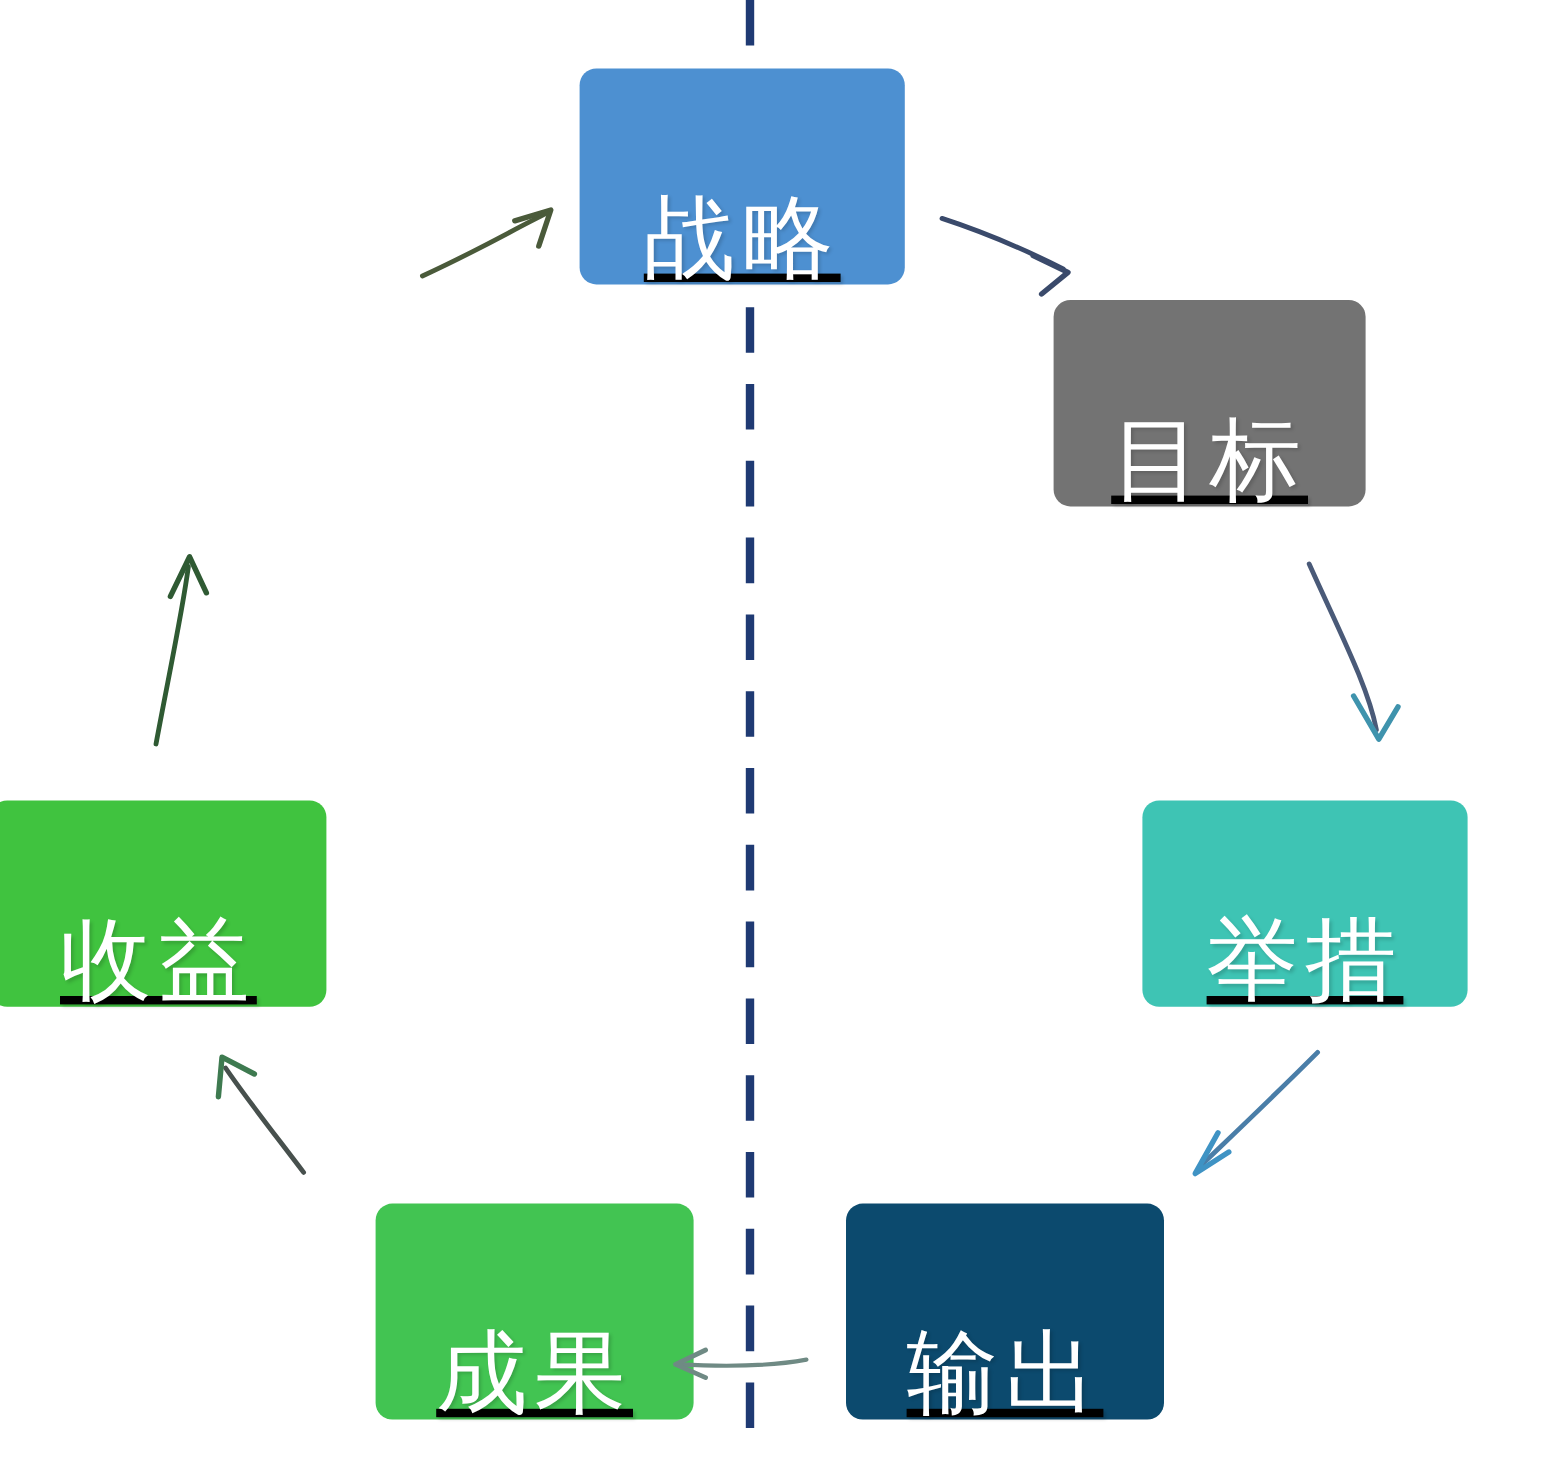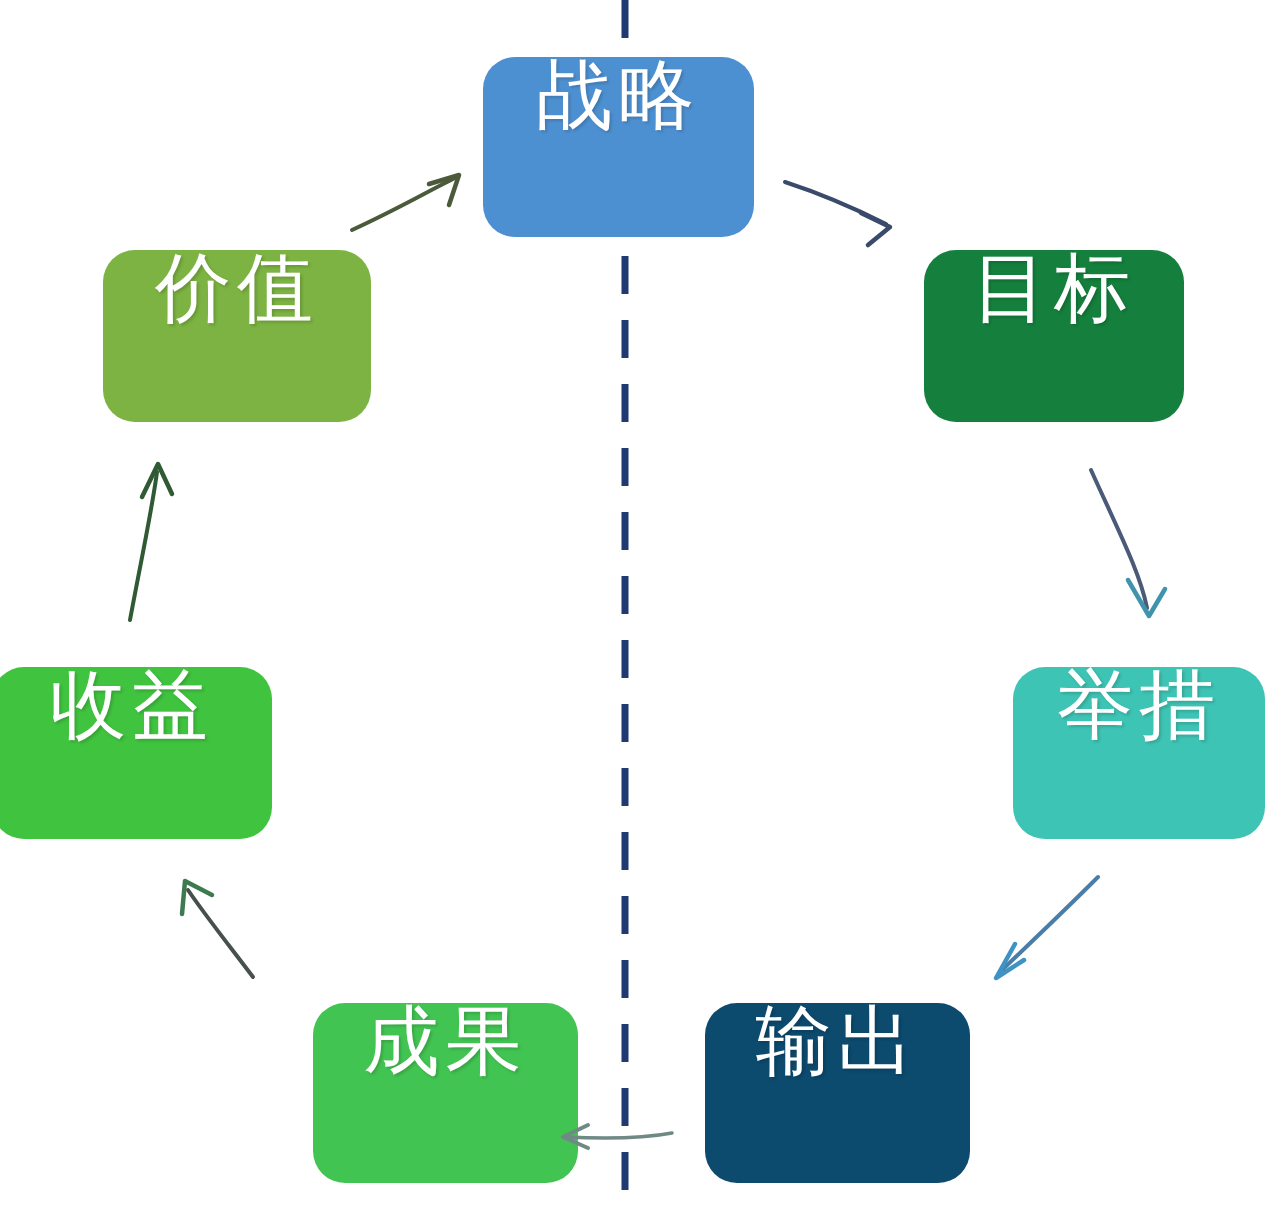--- a/index.html
+++ b/index.html
@@ -24,82 +24,80 @@
     top: 0;
     width: 1284px;
     height: 1216px;
   }
   .divider-layer { z-index: 1; }
   .arrow-layer { z-index: 3; }
 
   .node {
     position: absolute;
     display: flex;
-    align-items: flex-start;
+    align-items: flex-end;
     justify-content: center;
-    border-radius: 32px;
+    border-radius: 14px;
     z-index: 2;
     box-sizing: border-box;
+    text-decoration: underline;
   }
   .node-label {
     color: #ffffff;
     font-size: 76px;
     font-weight: 500;
     letter-spacing: 6px;
     line-height: 1;
     white-space: nowrap;
     text-shadow: 2px 2px 3px rgba(0,0,0,0.16);
     user-select: none;
   }
 
   
   #node-strategy  { left: 483px;  top: 57px;   width: 271px; height: 180px; }
   #node-goal      { left: 878px;  top: 250px;  width: 260px; height: 172px; }
-  #node-initiative{ left: 1013px; top: 667px;  width: 252px; height: 172px; }
+  #node-initiative{ left: 952px; top: 667px;  width: 271px; height: 172px; }
   #node-output    { left: 705px;  top: 1003px; width: 265px; height: 180px; }
   #node-results   { left: 275px;  top: 1003px; width: 265px; height: 180px; margin-left: 38px; }
   #node-benefit   { left: -8px;   top: 667px;  width: 280px; height: 172px; }
   #node-value     { left: 103px;  top: 250px;  width: 268px; height: 172px; }
 </style>
 </head>
 <body>
 
 <div id="canvas">
 
   <svg class="divider-layer" viewBox="0 0 1284 1216" xmlns="http://www.w3.org/2000/svg">
     <line x1="625" y1="0" x2="625" y2="1216" stroke="#1f3a73" stroke-width="7" stroke-dasharray="38 26" stroke-linecap="butt"></line>
   </svg>
 
   <div class="node" id="node-strategy" style="background:#4d90d1;">
     <span class="node-label">战略</span>
   </div>
 
-  <div class="node" id="node-goal" style="background:#15803d;margin-left:46px;">
+  <div class="node" id="node-goal" style="background:#737373;">
     <span class="node-label">目标</span>
   </div>
 
   <div class="node" id="node-initiative" style="background:#3ec4b4;">
     <span class="node-label">举措</span>
   </div>
 
   <div class="node" id="node-output" style="background:#0c4a6e;">
     <span class="node-label">输出</span>
   </div>
 
   <div class="node" id="node-results" style="background:#42c452;">
     <span class="node-label">成果</span>
   </div>
 
   <div class="node" id="node-benefit" style="background:#40c33f;">
     <span class="node-label">收益</span>
   </div>
 
-  <div class="node" id="node-value" style="background:#7cb342;">
-    <span class="node-label">价值</span>
-  </div>
 
   <svg class="arrow-layer" viewBox="0 0 1284 1216" xmlns="http://www.w3.org/2000/svg" fill="none">
 
     <g>
       <path d="M352 230 C 400 208, 430 190, 457 177" stroke="#4a5a3a" stroke-width="4" stroke-linecap="round"></path>
       <path d="M429 184 L 459 175 L 449 205" stroke="#4a5a3a" stroke-width="4.5" stroke-linecap="round" stroke-linejoin="round" fill="none"></path>
     </g>
 
     <g>
       <path d="M785 182 C 828 196, 862 212, 886 224" stroke="#3a4a6b" stroke-width="4" stroke-linecap="round"></path>

